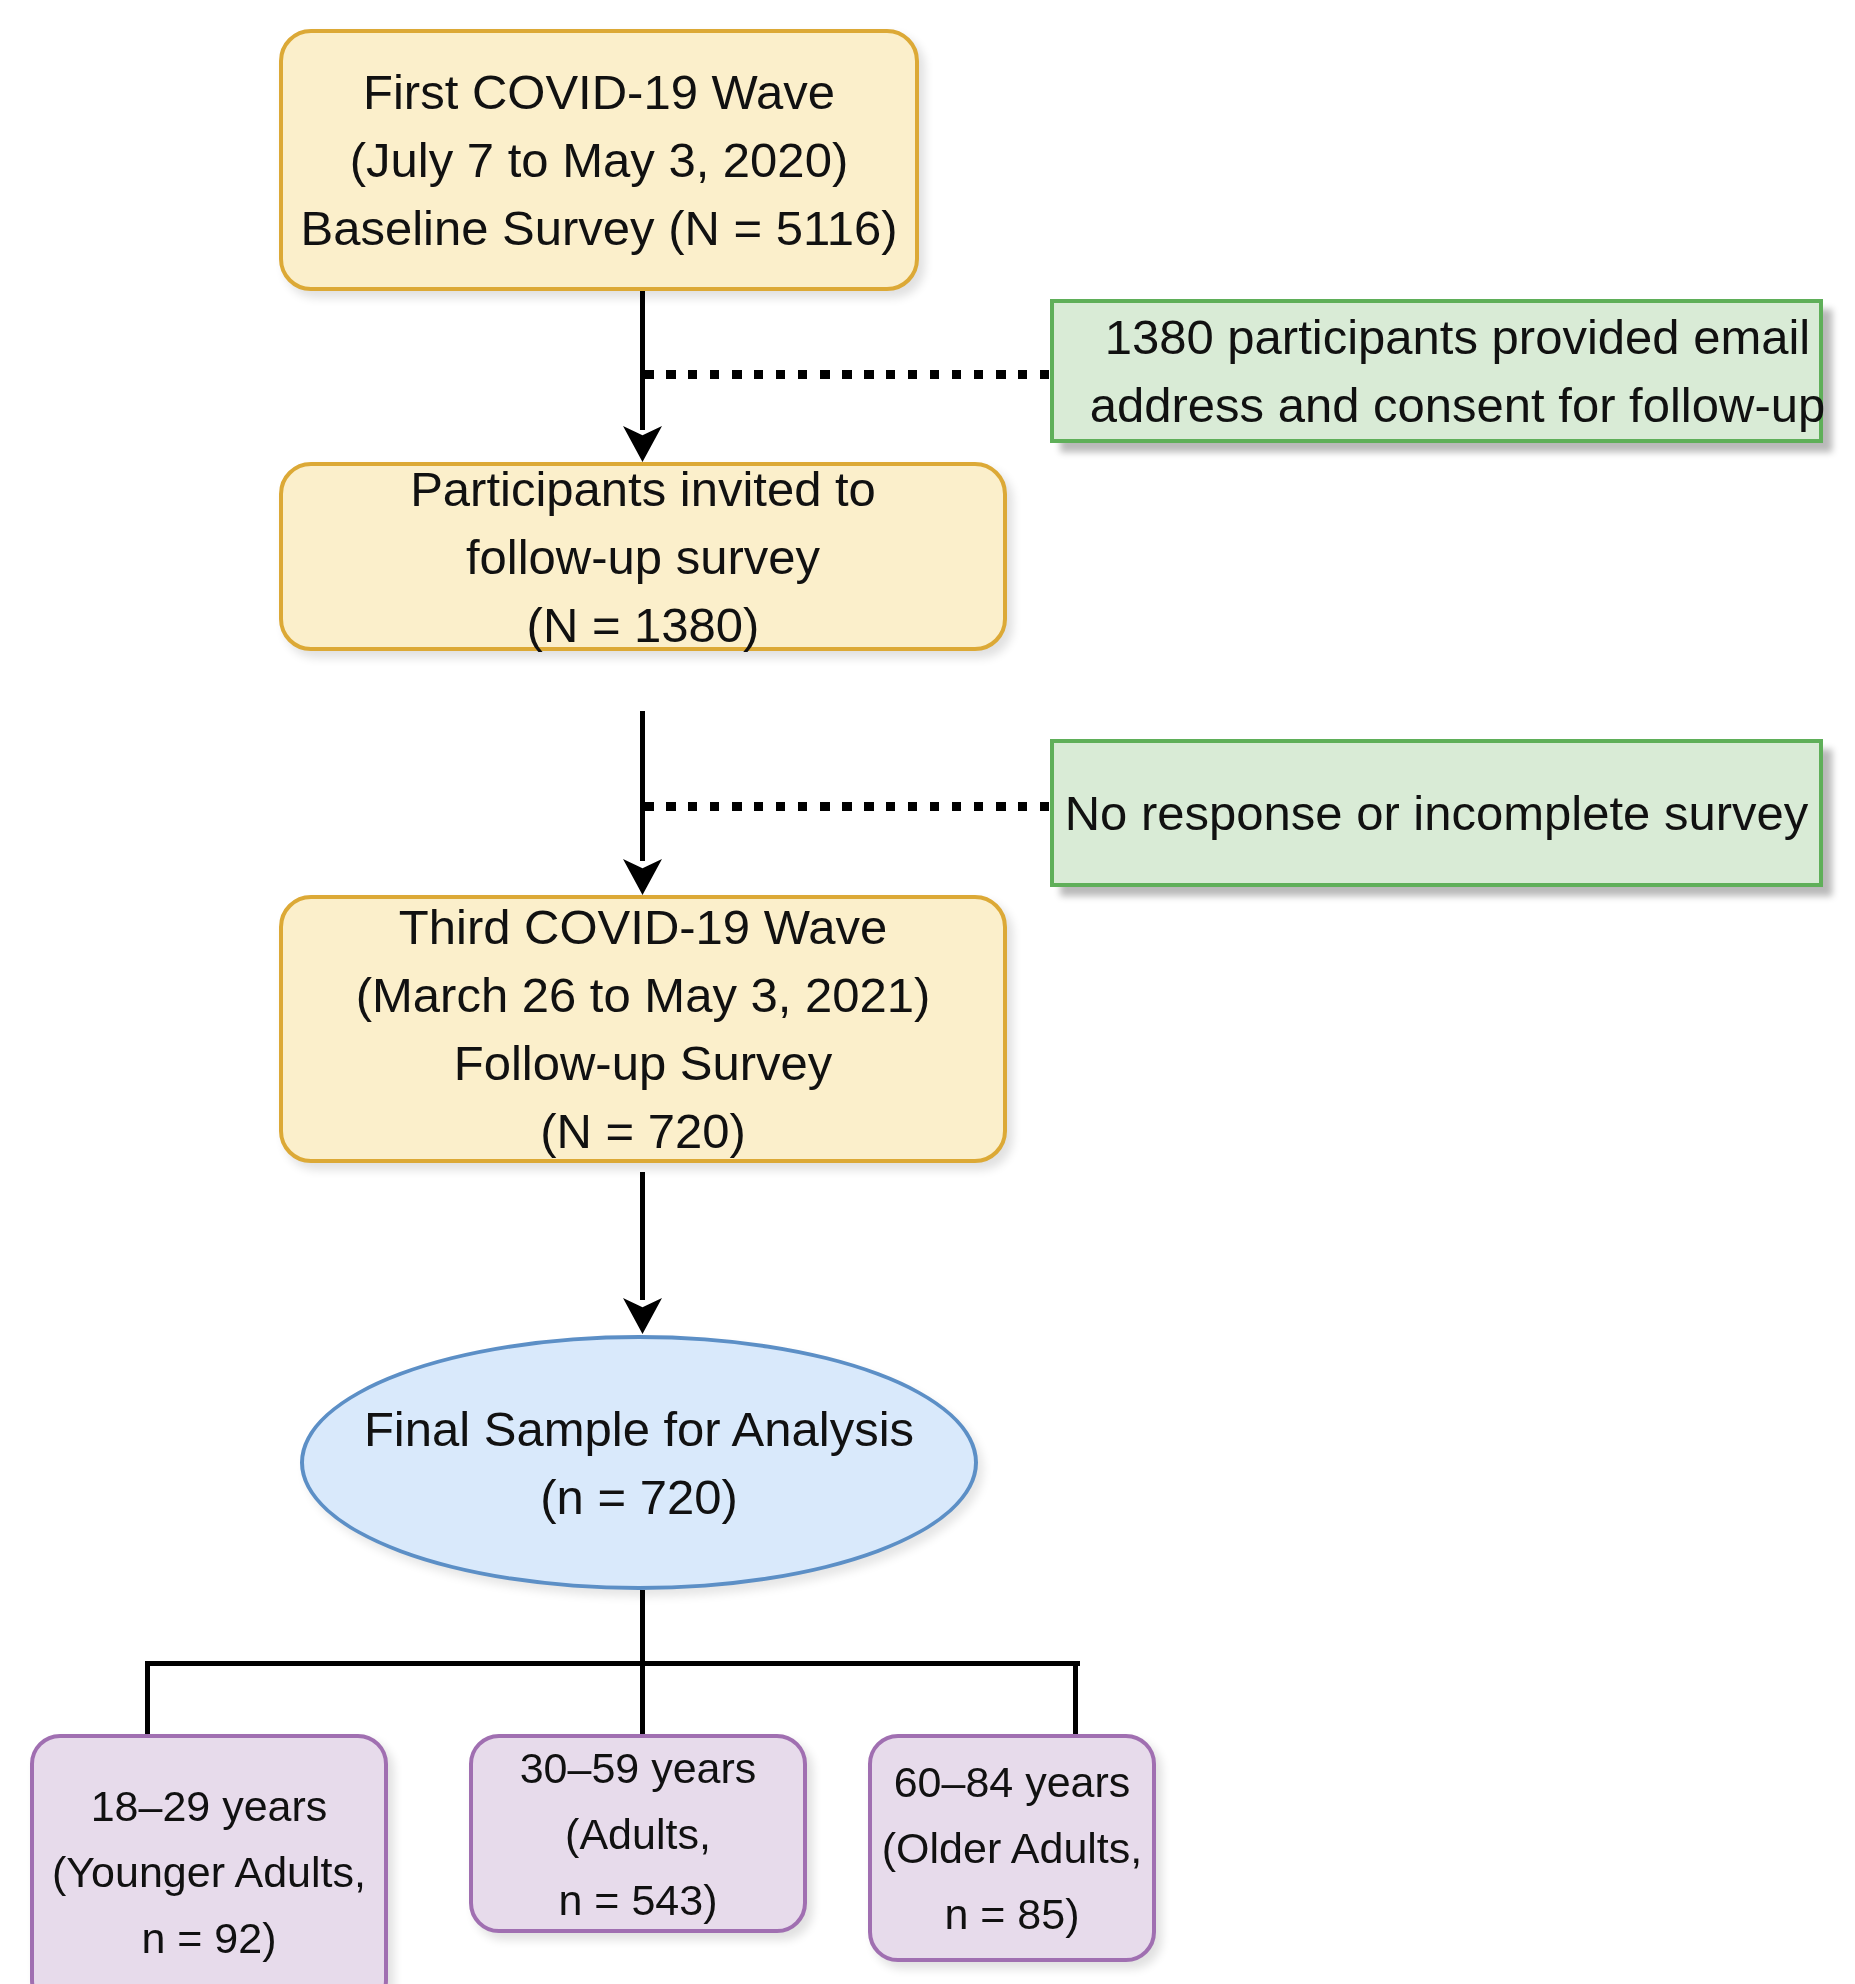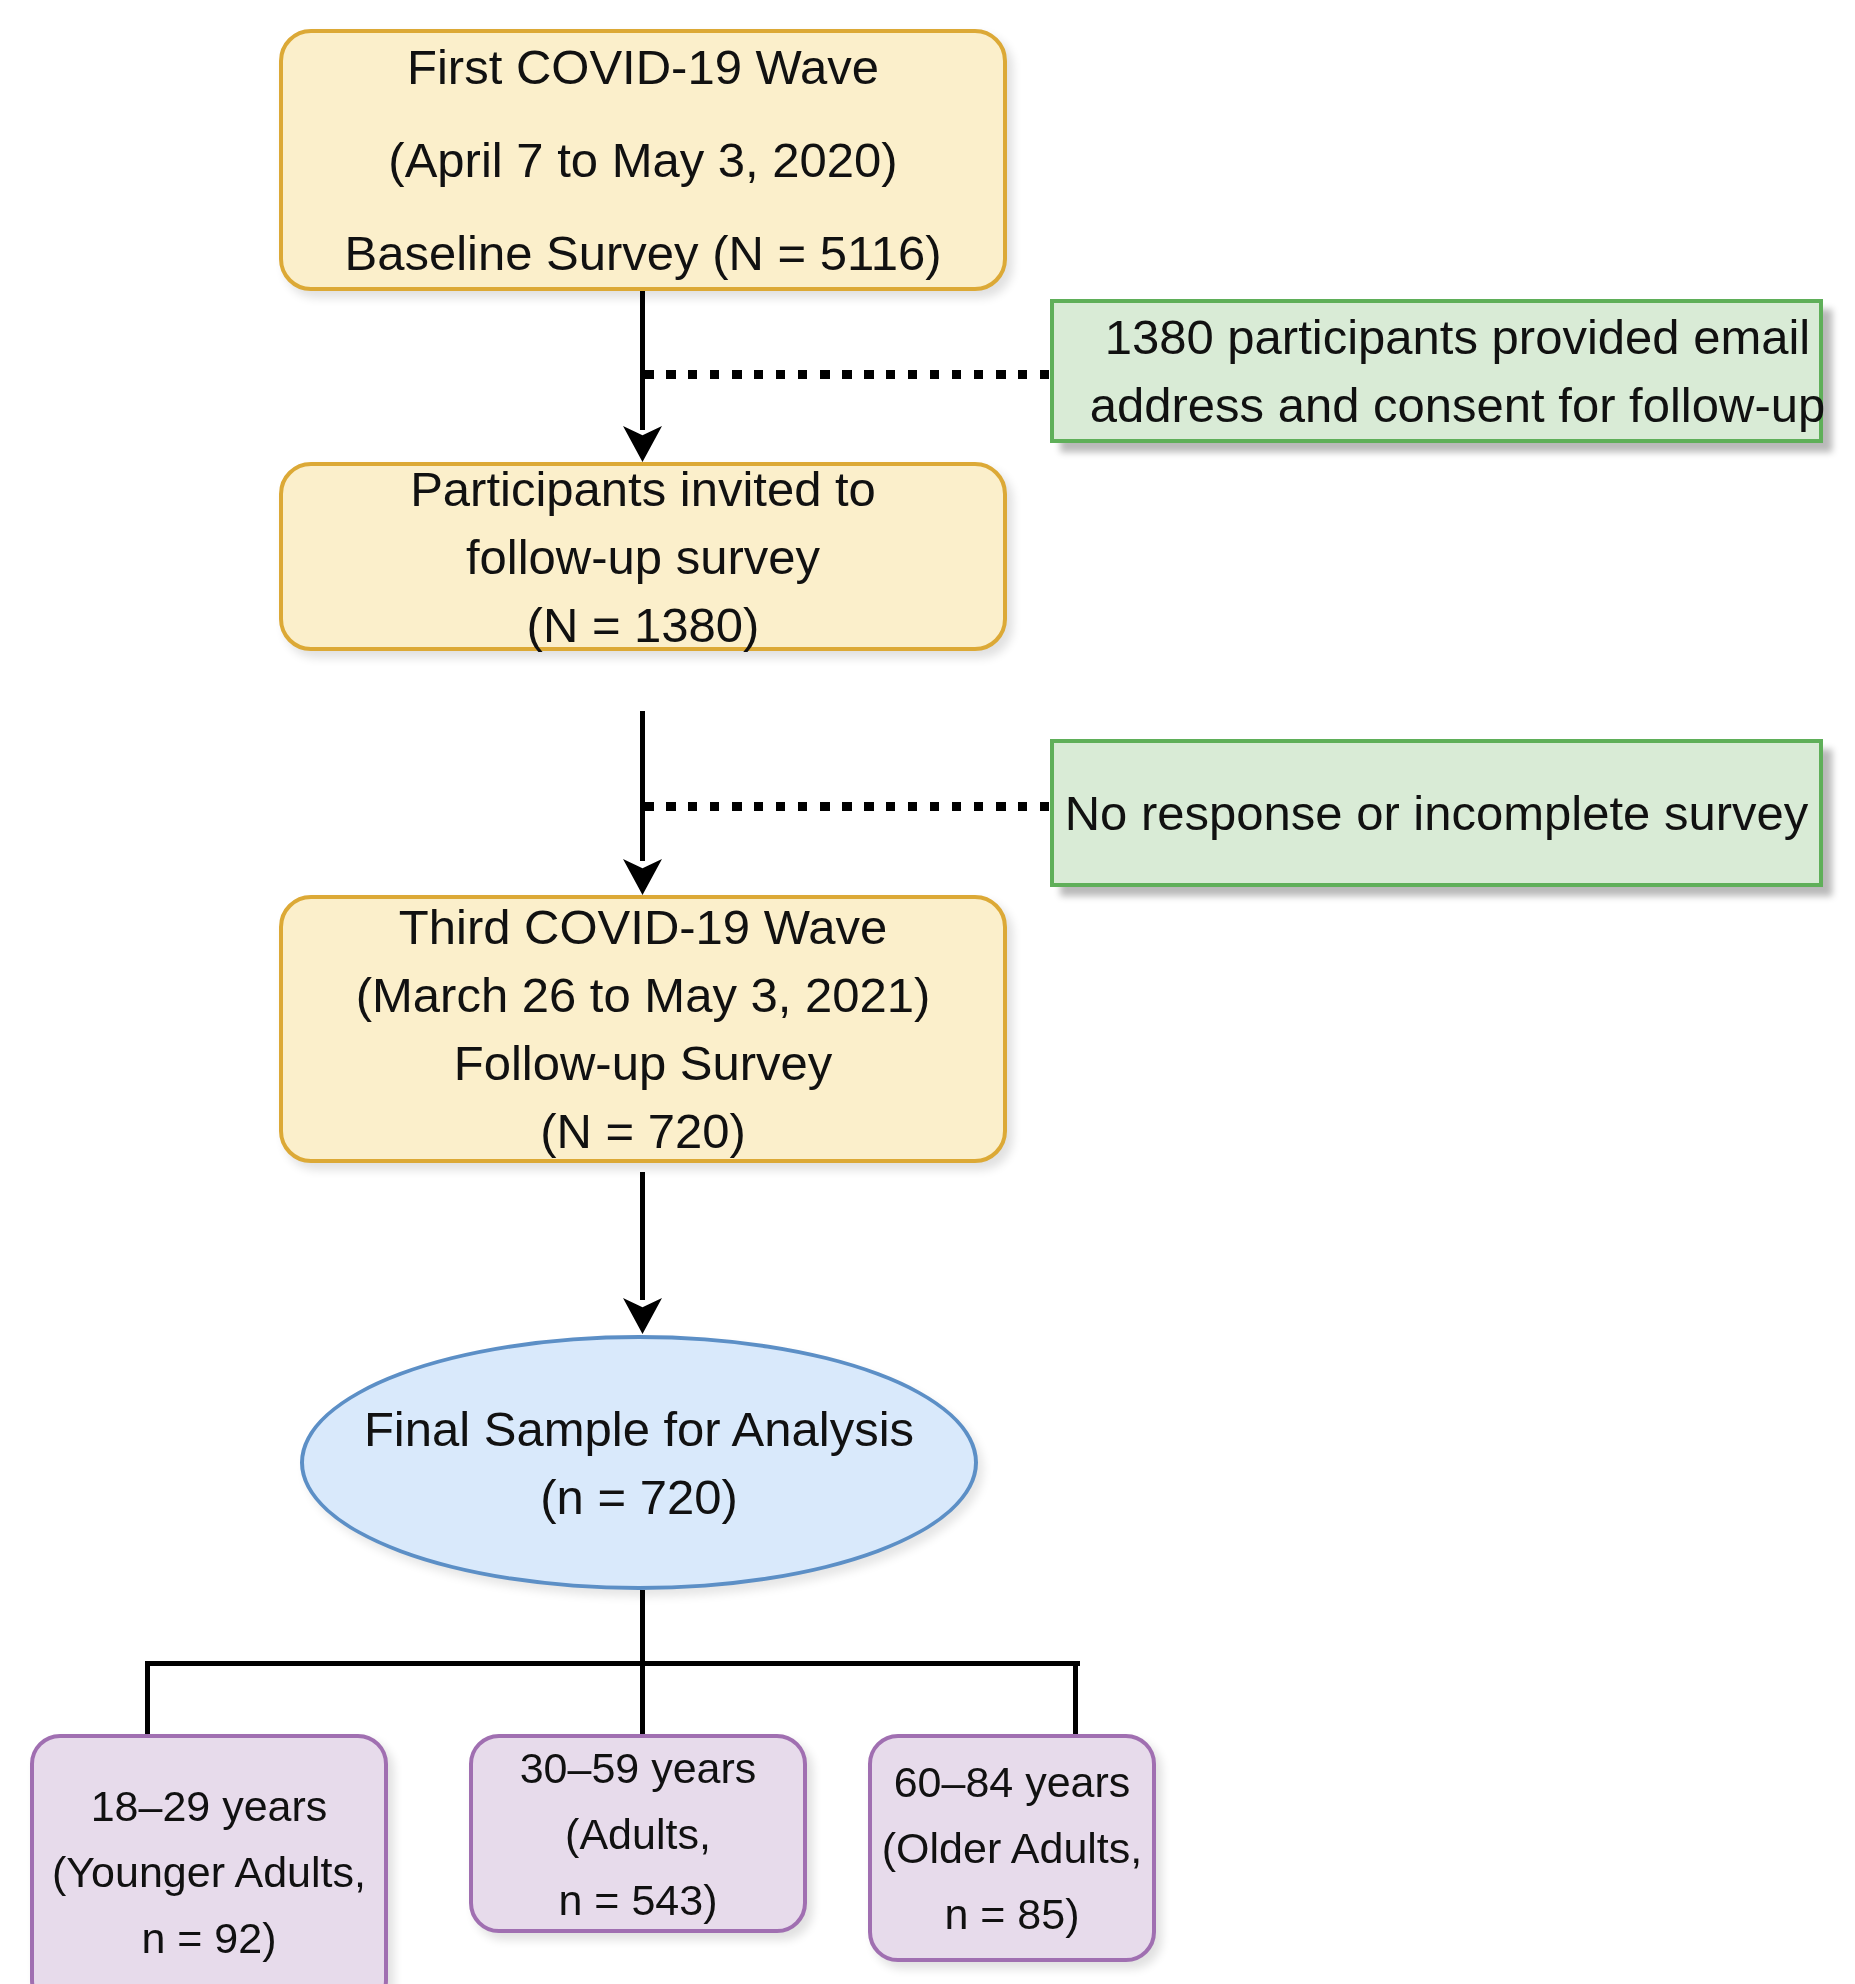--- a/index.html
+++ b/index.html
@@ -75,23 +75,23 @@
     height: 36px;
     background: var(--line, #000000);
     clip-path: polygon(50% 100%, 100% 0%, 50% 26%, 0% 0%);
   }
 </style>
 </head>
 <body>
 
 <div class="canvas">
 
-  <div class="shape process" style="left:279px; top:29px; width:728px; height:262px;justify-content:space-between;">
+  <div class="shape process" style="left:279px; top:29px; width:640px; height:262px;">
     <div class="tl">First COVID-19 Wave</div>
-    <div class="tl">(April 7 to May 3, 2020)</div>
+    <div class="tl">(July 7 to May 3, 2020)</div>
     <div class="tl">Baseline Survey (N = 5116)</div>
   </div>
 
   <div class="vline" style="left:640px; top:291px; height:139px;"></div>
   <div class="ahead" style="left:623px; top:426px;"></div>
 
   <div class="dotline" style="left:644px; top:370px; width:406px;"></div>
 
   <div class="shape note" style="left:1050px; top:299px; width:773px; height:144px;padding-left:42px;">
     <div class="tl">1380 participants provided email</div>

